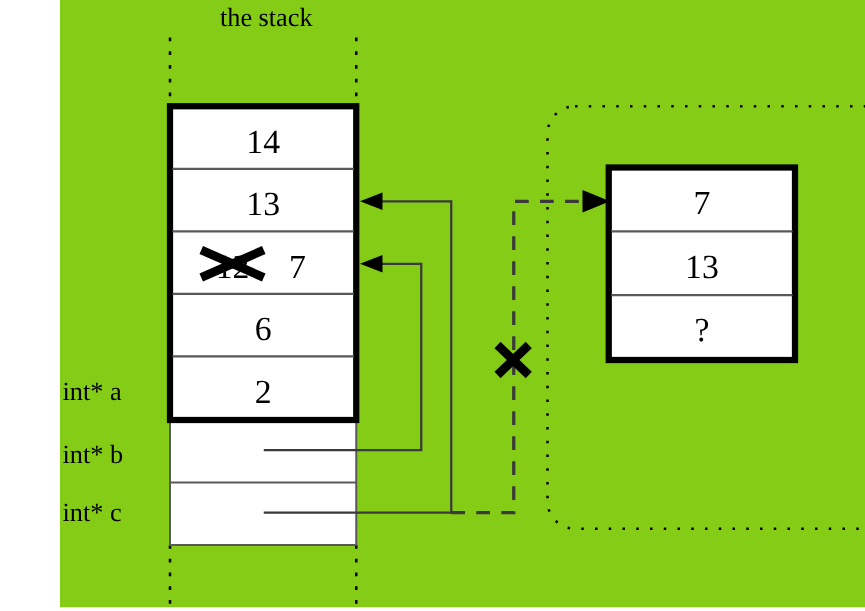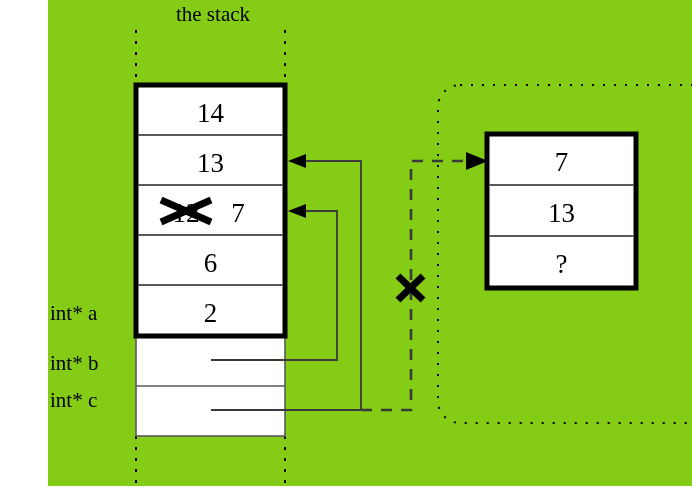--- a/index.html
+++ b/index.html
@@ -117,19 +117,19 @@
 
   <div class="cellvalue" style="left:88px; top:103px; width:149px;">14</div>
   <div class="cellvalue" style="left:88px; top:153px; width:149px;">13</div>
   <div class="cellvalue" style="left:88px; top:203px; width:100px;">12</div>
   <div class="cellvalue" style="left:170px; top:203px; width:40px;">7</div>
   <div class="cellvalue" style="left:88px; top:253px; width:149px;">6</div>
   <div class="cellvalue" style="left:88px; top:303px; width:149px;">2</div>
 
   <div class="varlabel" style="left:2px; top:303px;">int* a</div>
   <div class="varlabel" style="left:2px; top:353px;font-family:Liberation Serif, serif;">int* b</div>
-  <div class="varlabel" style="left:2px; top:390px;">int* c</div>
+  <div class="varlabel" style="left:2px; top:400px;">int* c</div>
 
   <div class="cellvalue" style="left:439px; top:152px; width:149px;">7</div>
   <div class="cellvalue" style="left:439px; top:203px; width:149px;">13</div>
   <div class="cellvalue" style="left:439px; top:254px; width:149px;">?</div>
 
 </div>
 
 </body></html>

